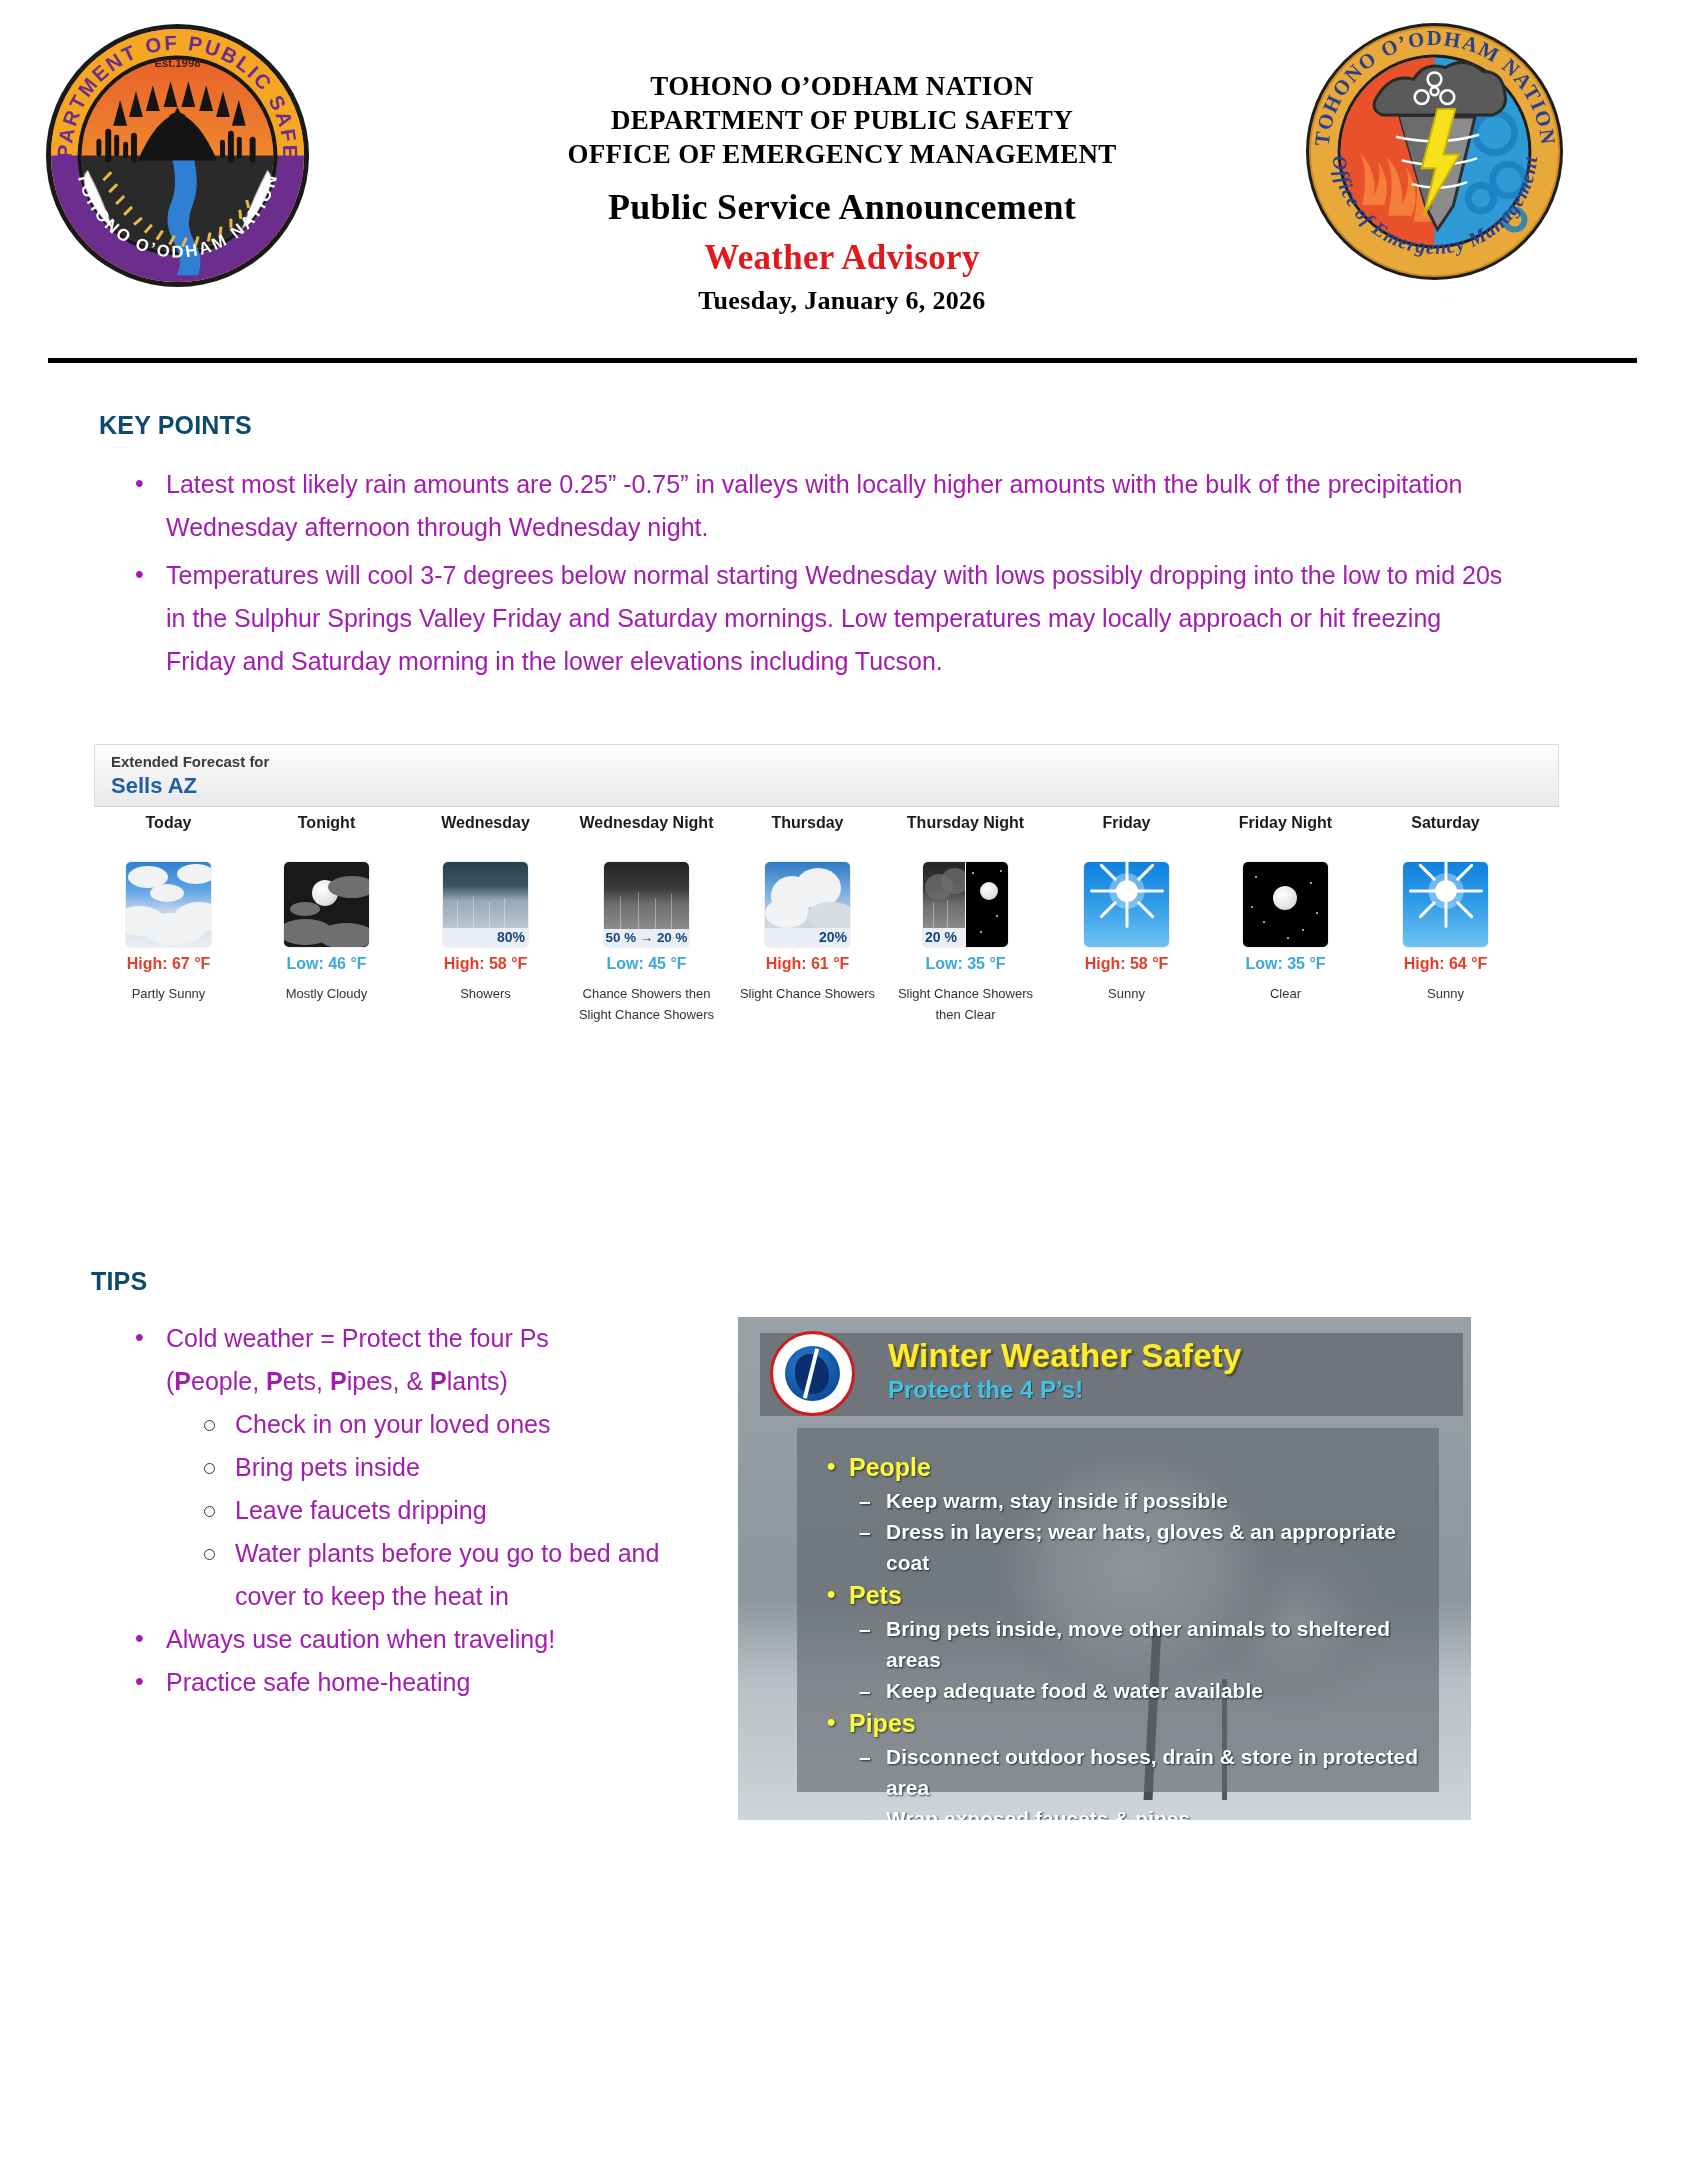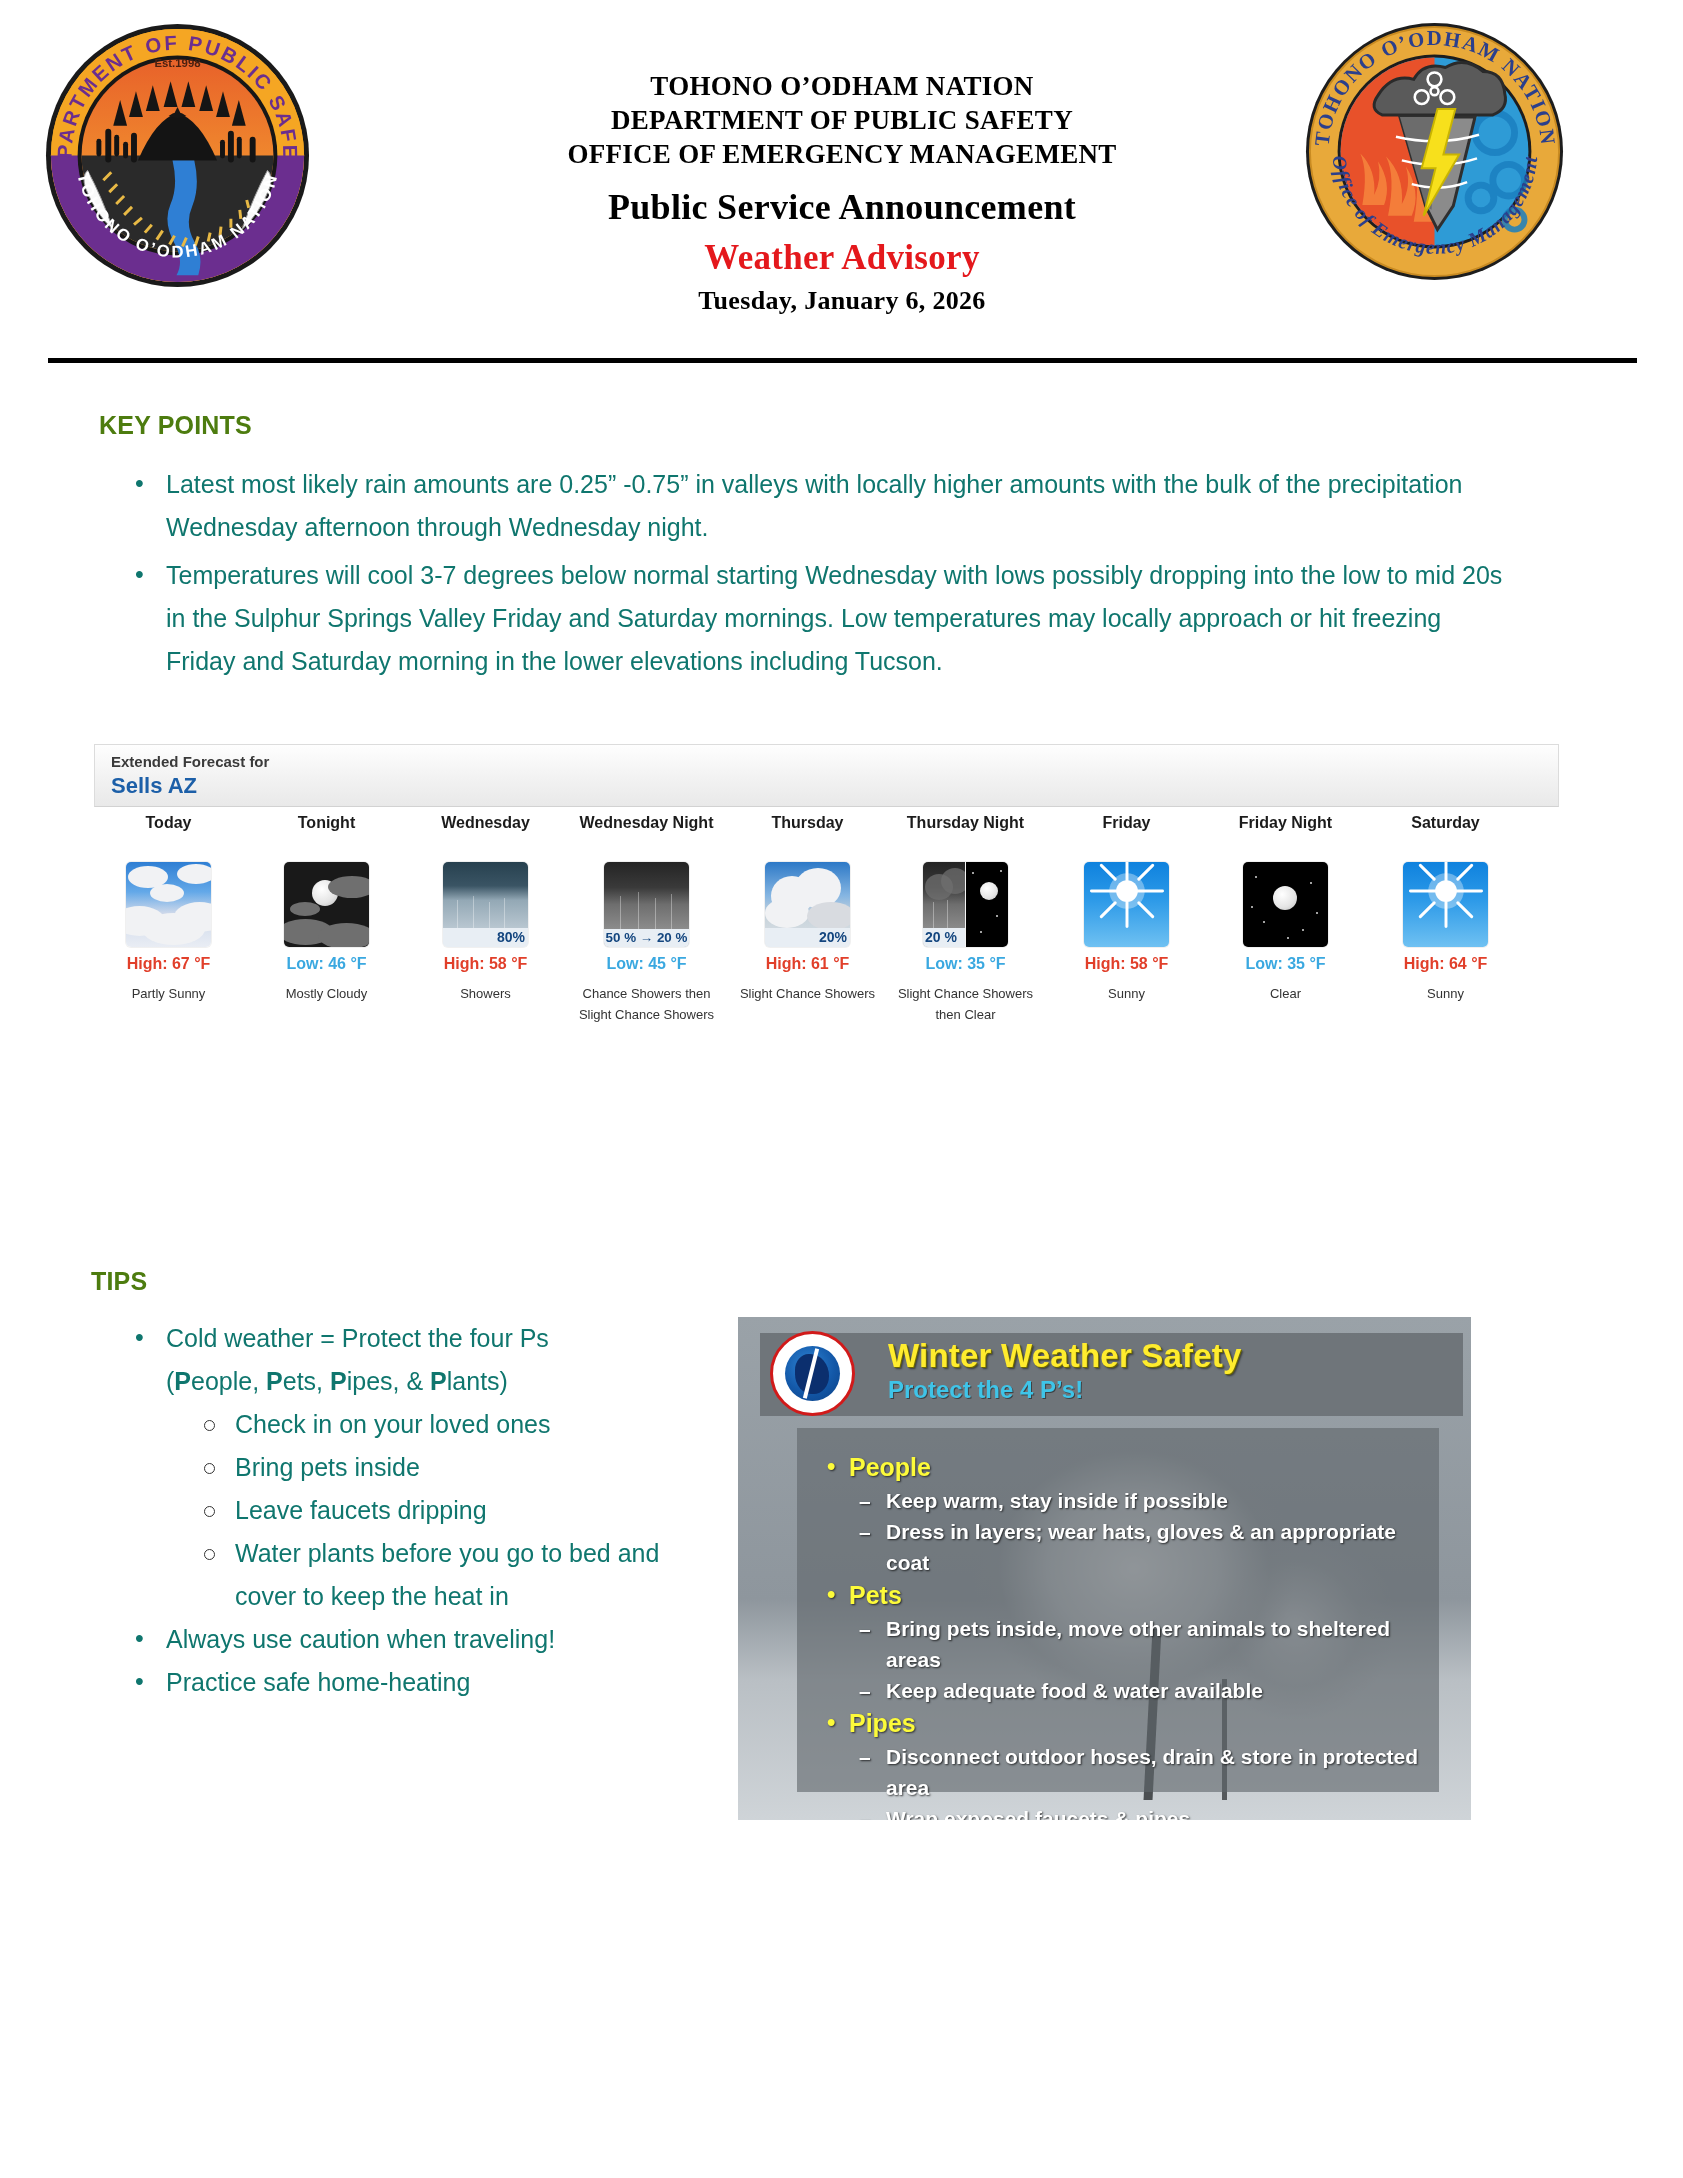--- a/index.html
+++ b/index.html
@@ -16,26 +16,26 @@
   #advisory{font-size:35px;line-height:48px;color:#e4181c;}
   #dateline{font-size:26px;line-height:38px;}
   #hrule{position:absolute;left:48px;top:358px;width:1589px;height:5px;background:#000;}
 
   
   .logo{position:absolute;border-radius:50%;}
   #logo-left{left:44px;top:22px;width:267px;height:267px;}
   #logo-right{left:1305px;top:22px;width:260px;height:260px;}
 
   
-  .sect-head{position:absolute;font-family:"Liberation Sans",sans-serif;font-weight:bold;font-size:25px;color:#4d7c0f;letter-spacing:0.2px;}
+  .sect-head{position:absolute;font-family:"Liberation Sans",sans-serif;font-weight:bold;font-size:25px;color:#0c4a6e;letter-spacing:0.2px;}
   #keypoints-head{left:99px;top:411px;}
   #tips-head{left:91px;top:1267px;}
 
   ul.bullets{position:absolute;margin:0;padding:0;list-style:none;}
-  ul.bullets li{position:relative;padding-left:67px;font-size:25px;line-height:43px;color:#0f766e;}
+  ul.bullets li{position:relative;padding-left:67px;font-size:25px;line-height:43px;color:#a21caf;}
   ul.bullets li:before{content:"\2022";position:absolute;left:36px;top:-1px;font-size:25px;}
 
   #kp-list{left:99px;top:463px;width:1406px;}
   #kp-list li{margin-bottom:5px;}
 
   
   #forecast{position:absolute;left:94px;top:744px;width:1465px;}
   #fc-bar{height:61px;background:linear-gradient(to bottom,#fefefe 0%,#f2f2f2 55%,#e9e9e9 100%);
           border:1px solid #dcdcdc;border-bottom:1px solid #d2d2d2;position:relative;padding-left:47px;}
   #fc-bar-label{position:absolute;left:16px;top:8px;font-size:15px;font-weight:bold;color:#3a3a3a;}

